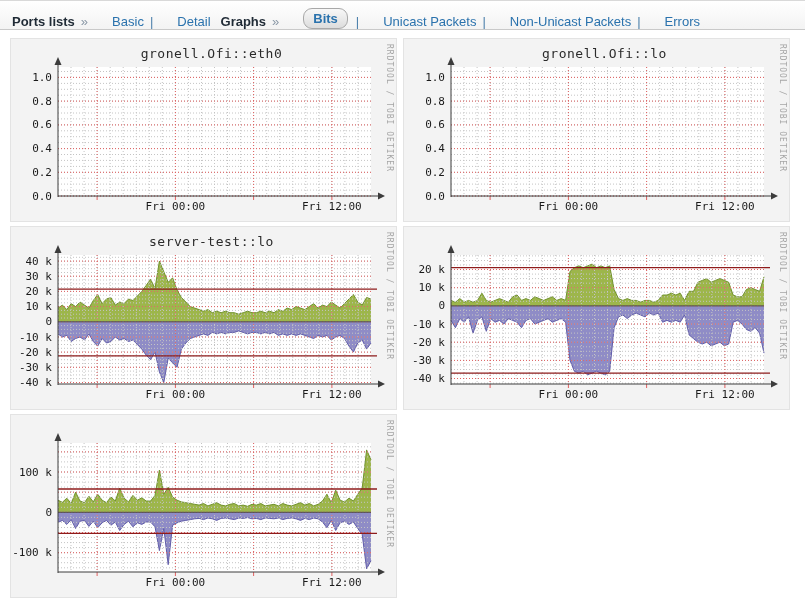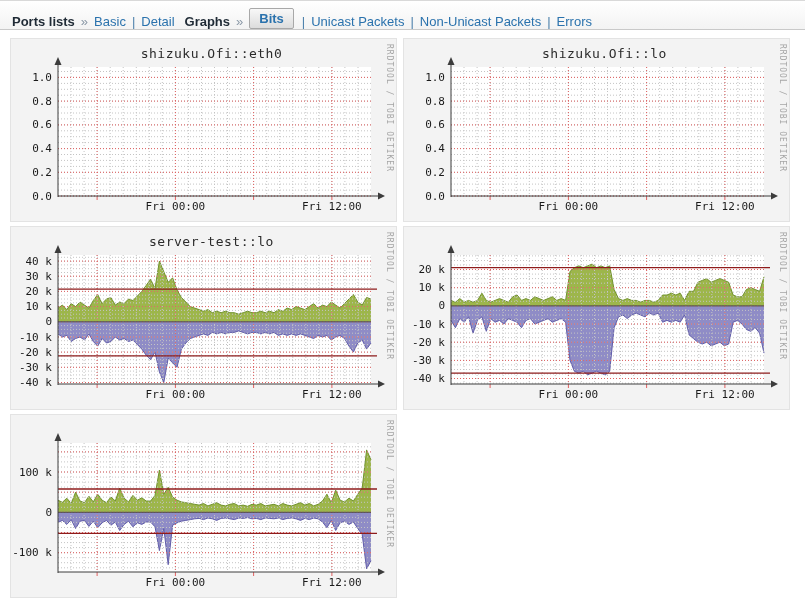--- a/index.html
+++ b/index.html
@@ -8,26 +8,26 @@
   
   .navbar {
     height:30px; box-sizing:border-box;
     border-top:1px solid #d9d9d9; border-bottom:1px solid #c9c9c9;
     background:linear-gradient(#ffffff,#f3f3f3);
     display:flex; align-items:flex-end; padding:0 12px;
     font-size:13px; white-space:nowrap;
   }
   .navbar > * { margin-right:6px; }
   .crumb-bold { font-weight:bold; color:#1f2a35; }
-  .navbar a { color:#2a72ad; text-decoration:none; cursor:pointer; }
+  .navbar a { color:#2a72ad; text-decoration:none; cursor:pointer;margin-left:18px; }
   .sep-raquo { color:#8a98a6; }
   .sep-pipe { color:#4c80ab; }
   .pill {
     display:inline-block; padding:2px 9px; margin-top:-1px;
-    border:1px solid #a8a8a8; border-radius:2px;
+    border:1px solid #a8a8a8; border-radius:9px;
     background:linear-gradient(#f8f8f8,#dcdcdc);
     font-weight:bold; color:#2a72ad;
   }
 
   
   .grid {
     padding:8px 0 12px 10px;
     display:grid; grid-template-columns:387px 387px; gap:4px 6px;
     background:#fff;
   }
@@ -141,21 +141,21 @@
           <polygon points="43.5,26 50.5,26 47,18" fill="#3c3c3c"></polygon>
           <text x="41" y="41.9" text-anchor="end" class="tl">1.0</text>
           <text x="41" y="65.6" text-anchor="end" class="tl">0.8</text>
           <text x="41" y="89.4" text-anchor="end" class="tl">0.6</text>
           <text x="41" y="113.1" text-anchor="end" class="tl">0.4</text>
           <text x="41" y="136.8" text-anchor="end" class="tl">0.2</text>
           <text x="41" y="160.5" text-anchor="end" class="tl">0.0</text>
           <text x="164.4" y="171" text-anchor="middle" class="tl">Fri 00:00</text>
           <text x="320.9" y="171" text-anchor="middle" class="tl">Fri 12:00</text>
         </svg>
-        <div class="gtitle">shizuku.Ofi::eth0</div>
+        <div class="gtitle">gronell.Ofi::eth0</div>
         <div class="wm">RRDTOOL / TOBI OETIKER</div>
       </div>
       <div class="panel">
         <svg class="g" width="387" height="184" viewBox="0 0 387 184">
           <rect x="47" y="28" width="313" height="129" fill="#ffffff"></rect>
           <line x1="60.0" y1="28" x2="60.0" y2="157" stroke="#c4c4c4" stroke-width="1" stroke-dasharray="1 2"></line>
           <line x1="73.1" y1="28" x2="73.1" y2="157" stroke="#c4c4c4" stroke-width="1" stroke-dasharray="1 2"></line>
           <line x1="86.1" y1="28" x2="86.1" y2="157" stroke="#c4c4c4" stroke-width="1" stroke-dasharray="1 2"></line>
           <line x1="99.2" y1="28" x2="99.2" y2="157" stroke="#c4c4c4" stroke-width="1" stroke-dasharray="1 2"></line>
           <line x1="112.2" y1="28" x2="112.2" y2="157" stroke="#c4c4c4" stroke-width="1" stroke-dasharray="1 2"></line>
@@ -219,21 +219,21 @@
           <polygon points="43.5,26 50.5,26 47,18" fill="#3c3c3c"></polygon>
           <text x="41" y="41.9" text-anchor="end" class="tl">1.0</text>
           <text x="41" y="65.6" text-anchor="end" class="tl">0.8</text>
           <text x="41" y="89.4" text-anchor="end" class="tl">0.6</text>
           <text x="41" y="113.1" text-anchor="end" class="tl">0.4</text>
           <text x="41" y="136.8" text-anchor="end" class="tl">0.2</text>
           <text x="41" y="160.5" text-anchor="end" class="tl">0.0</text>
           <text x="164.4" y="171" text-anchor="middle" class="tl">Fri 00:00</text>
           <text x="320.9" y="171" text-anchor="middle" class="tl">Fri 12:00</text>
         </svg>
-        <div class="gtitle">shizuku.Ofi::lo</div>
+        <div class="gtitle">gronell.Ofi::lo</div>
         <div class="wm">RRDTOOL / TOBI OETIKER</div>
       </div>
       <div class="panel">
         <svg class="g" width="387" height="184" viewBox="0 0 387 184">
           <rect x="47" y="28" width="313" height="129" fill="#ffffff"></rect>
           <polygon points="47,94.8 47.0,81.1 51.4,78.1 55.8,82.6 60.2,76.6 64.6,79.6 69.0,75.0 73.5,78.1 77.9,81.1 82.3,73.5 86.7,67.5 91.1,76.6 95.5,72.0 99.9,70.5 104.3,78.1 108.7,75.0 113.1,76.6 117.5,72.0 121.9,73.5 126.4,69.0 130.8,64.4 135.2,58.4 139.6,52.3 144.0,61.4 148.4,34.1 152.8,44.7 157.2,55.3 161.6,50.8 166.0,62.9 170.4,70.5 174.8,75.0 179.3,79.6 183.7,81.1 188.1,82.6 192.5,84.2 196.9,82.6 201.3,85.7 205.7,84.2 210.1,85.7 214.5,84.2 218.9,85.7 223.3,85.7 227.7,87.2 232.2,85.7 236.6,84.2 241.0,85.7 245.4,85.7 249.8,84.2 254.2,85.7 258.6,84.2 263.0,85.7 267.4,82.6 271.8,84.2 276.2,81.1 280.6,82.6 285.1,79.6 289.5,81.1 293.9,82.6 298.3,79.6 302.7,76.6 307.1,81.1 311.5,78.1 315.9,79.6 320.3,75.0 324.7,78.1 329.1,81.1 333.5,76.6 338.0,72.0 342.4,67.5 346.8,75.0 351.2,78.1 355.6,70.5 360.0,72.0 360,94.8" fill="#9db64b"></polygon>
           <polyline points="47.0,81.1 51.4,78.1 55.8,82.6 60.2,76.6 64.6,79.6 69.0,75.0 73.5,78.1 77.9,81.1 82.3,73.5 86.7,67.5 91.1,76.6 95.5,72.0 99.9,70.5 104.3,78.1 108.7,75.0 113.1,76.6 117.5,72.0 121.9,73.5 126.4,69.0 130.8,64.4 135.2,58.4 139.6,52.3 144.0,61.4 148.4,34.1 152.8,44.7 157.2,55.3 161.6,50.8 166.0,62.9 170.4,70.5 174.8,75.0 179.3,79.6 183.7,81.1 188.1,82.6 192.5,84.2 196.9,82.6 201.3,85.7 205.7,84.2 210.1,85.7 214.5,84.2 218.9,85.7 223.3,85.7 227.7,87.2 232.2,85.7 236.6,84.2 241.0,85.7 245.4,85.7 249.8,84.2 254.2,85.7 258.6,84.2 263.0,85.7 267.4,82.6 271.8,84.2 276.2,81.1 280.6,82.6 285.1,79.6 289.5,81.1 293.9,82.6 298.3,79.6 302.7,76.6 307.1,81.1 311.5,78.1 315.9,79.6 320.3,75.0 324.7,78.1 329.1,81.1 333.5,76.6 338.0,72.0 342.4,67.5 346.8,75.0 351.2,78.1 355.6,70.5 360.0,72.0" fill="none" stroke="#71922e" stroke-width="1"></polyline>
           <polygon points="47,94.8 47.0,106.9 51.4,110.0 55.8,108.4 60.2,114.5 64.6,111.5 69.0,110.0 73.5,113.0 77.9,106.9 82.3,114.5 86.7,119.1 91.1,111.5 95.5,116.0 99.9,114.5 104.3,110.0 108.7,113.0 113.1,111.5 117.5,114.5 121.9,113.0 126.4,117.5 130.8,122.1 135.2,128.2 139.6,132.7 144.0,125.1 148.4,144.9 152.8,155.5 157.2,131.2 161.6,135.8 166.0,140.3 170.4,122.1 174.8,116.0 179.3,111.5 183.7,110.0 188.1,108.4 192.5,106.9 196.9,108.4 201.3,105.4 205.7,106.9 210.1,105.4 214.5,106.9 218.9,105.4 223.3,105.4 227.7,103.9 232.2,105.4 236.6,106.9 241.0,105.4 245.4,105.4 249.8,106.9 254.2,105.4 258.6,106.9 263.0,105.4 267.4,108.4 271.8,106.9 276.2,108.4 280.6,106.9 285.1,108.4 289.5,106.9 293.9,108.4 298.3,110.0 302.7,111.5 307.1,108.4 311.5,110.0 315.9,108.4 320.3,113.0 324.7,110.0 329.1,108.4 333.5,111.5 338.0,119.1 342.4,125.1 346.8,116.0 351.2,113.0 355.6,122.1 360.0,116.0 360,94.8" fill="#8f8cc6"></polygon>
           <polyline points="47.0,106.9 51.4,110.0 55.8,108.4 60.2,114.5 64.6,111.5 69.0,110.0 73.5,113.0 77.9,106.9 82.3,114.5 86.7,119.1 91.1,111.5 95.5,116.0 99.9,114.5 104.3,110.0 108.7,113.0 113.1,111.5 117.5,114.5 121.9,113.0 126.4,117.5 130.8,122.1 135.2,128.2 139.6,132.7 144.0,125.1 148.4,144.9 152.8,155.5 157.2,131.2 161.6,135.8 166.0,140.3 170.4,122.1 174.8,116.0 179.3,111.5 183.7,110.0 188.1,108.4 192.5,106.9 196.9,108.4 201.3,105.4 205.7,106.9 210.1,105.4 214.5,106.9 218.9,105.4 223.3,105.4 227.7,103.9 232.2,105.4 236.6,106.9 241.0,105.4 245.4,105.4 249.8,106.9 254.2,105.4 258.6,106.9 263.0,105.4 267.4,108.4 271.8,106.9 276.2,108.4 280.6,106.9 285.1,108.4 289.5,106.9 293.9,108.4 298.3,110.0 302.7,111.5 307.1,108.4 311.5,110.0 315.9,108.4 320.3,113.0 324.7,110.0 329.1,108.4 333.5,111.5 338.0,119.1 342.4,125.1 346.8,116.0 351.2,113.0 355.6,122.1 360.0,116.0" fill="none" stroke="#615da9" stroke-width="1"></polyline>
           <line x1="60.0" y1="28" x2="60.0" y2="157" stroke="#c4c4c4" stroke-width="1" stroke-dasharray="1 2"></line>

